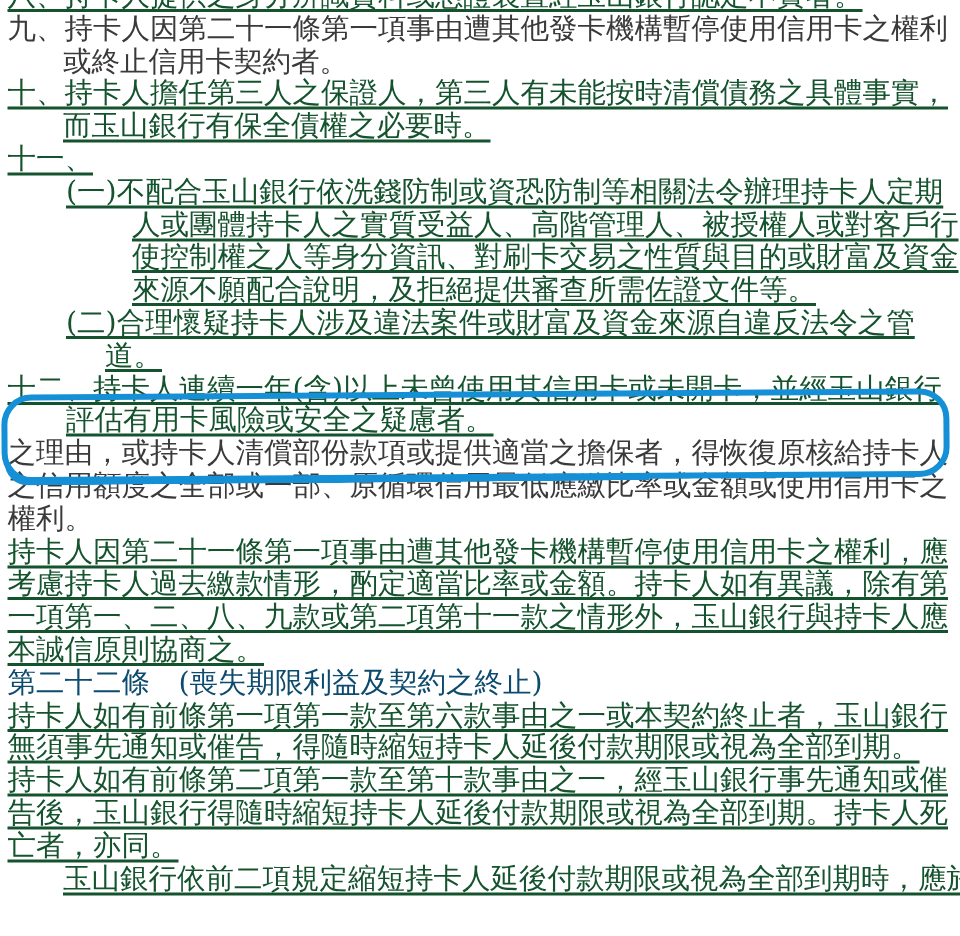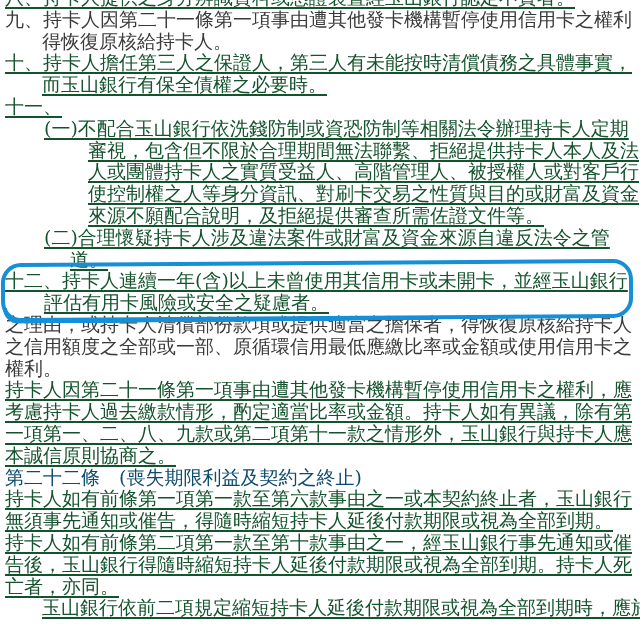--- a/index.html
+++ b/index.html
@@ -67,26 +67,25 @@
     background: transparent;
   }
 </style>
 </head>
 <body>
 
 <div class="page">
   <div id="lines">
       <div class="line c-pink L0 u">八、持卡人提供之身分辨識資料或憑證裝置經玉山銀行認定不實者。</div>
       <div class="line c-black L0">九、持卡人因第二十一條第一項事由遭其他發卡機構暫停使用信用卡之權利</div>
-      <div class="line c-black L1">得恢復原核給持卡人。</div>
+      <div class="line c-black L1">或終止信用卡契約者。</div>
       <div class="line c-pink L0 u">十、持卡人擔任第三人之保證人，第三人有未能按時清償債務之具體事實，</div>
       <div class="line c-pink L1 u">而玉山銀行有保全債權之必要時。</div>
       <div class="line c-pink L0 u">十一、</div>
       <div class="line c-pink L2 u">(一)不配合玉山銀行依洗錢防制或資恐防制等相關法令辦理持卡人定期</div>
-      <div class="line c-pink L3 u">審視，包含但不限於合理期間無法聯繫、拒絕提供持卡人本人及法</div>
       <div class="line c-pink L3 u">人或團體持卡人之實質受益人、高階管理人、被授權人或對客戶行</div>
       <div class="line c-pink L3 u">使控制權之人等身分資訊、對刷卡交易之性質與目的或財富及資金</div>
       <div class="line c-pink L3 u">來源不願配合說明，及拒絕提供審查所需佐證文件等。</div>
       <div class="line c-pink L2 u">(二)合理懷疑持卡人涉及違法案件或財富及資金來源自違反法令之管</div>
       <div class="line c-pink L2b u">道。</div>
       <div class="line c-pink L0 u">十二、持卡人連續一年(含)以上未曾使用其信用卡或未開卡，並經玉山銀行</div>
       <div class="line c-pink L2 u">評估有用卡風險或安全之疑慮者。</div>
       <div class="line c-black L0">之理由，或持卡人清償部份款項或提供適當之擔保者，得恢復原核給持卡人</div>
       <div class="line c-black L0">之信用額度之全部或一部、原循環信用最低應繳比率或金額或使用信用卡之</div>
       <div class="line c-black L0">權利。</div>

